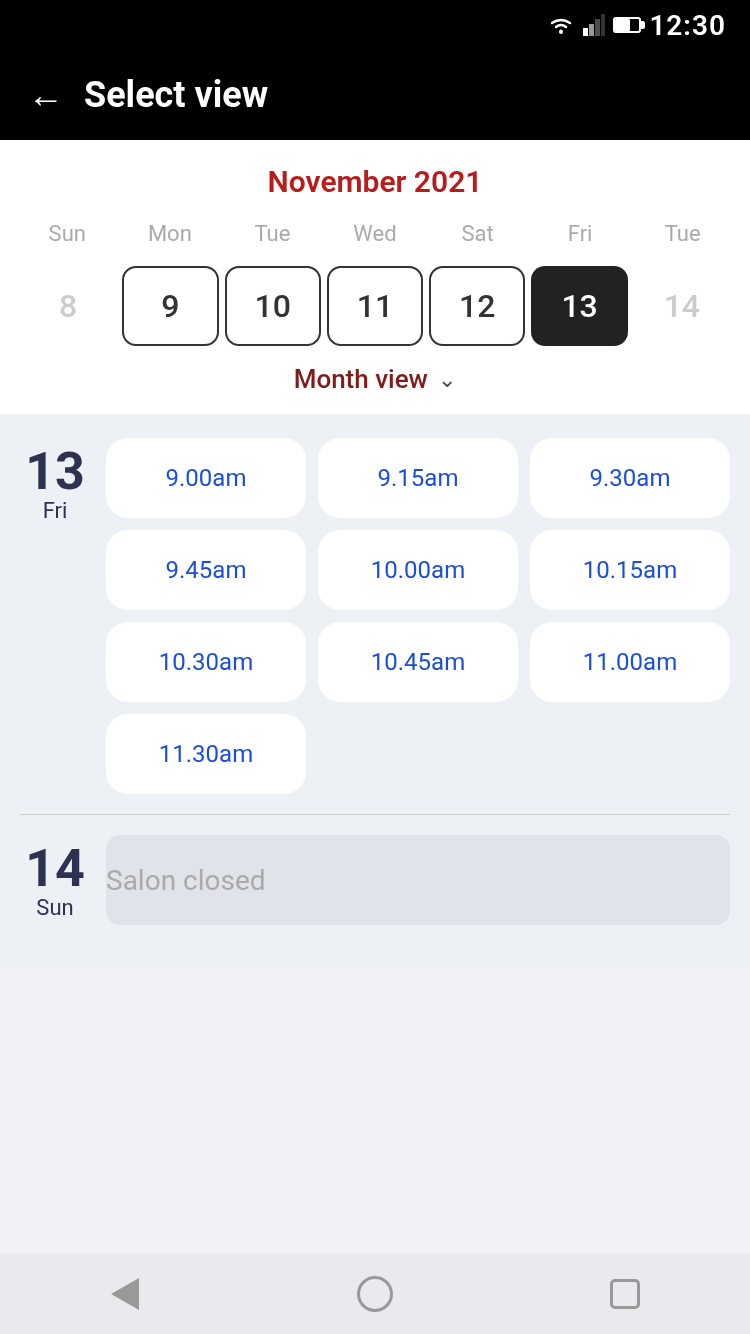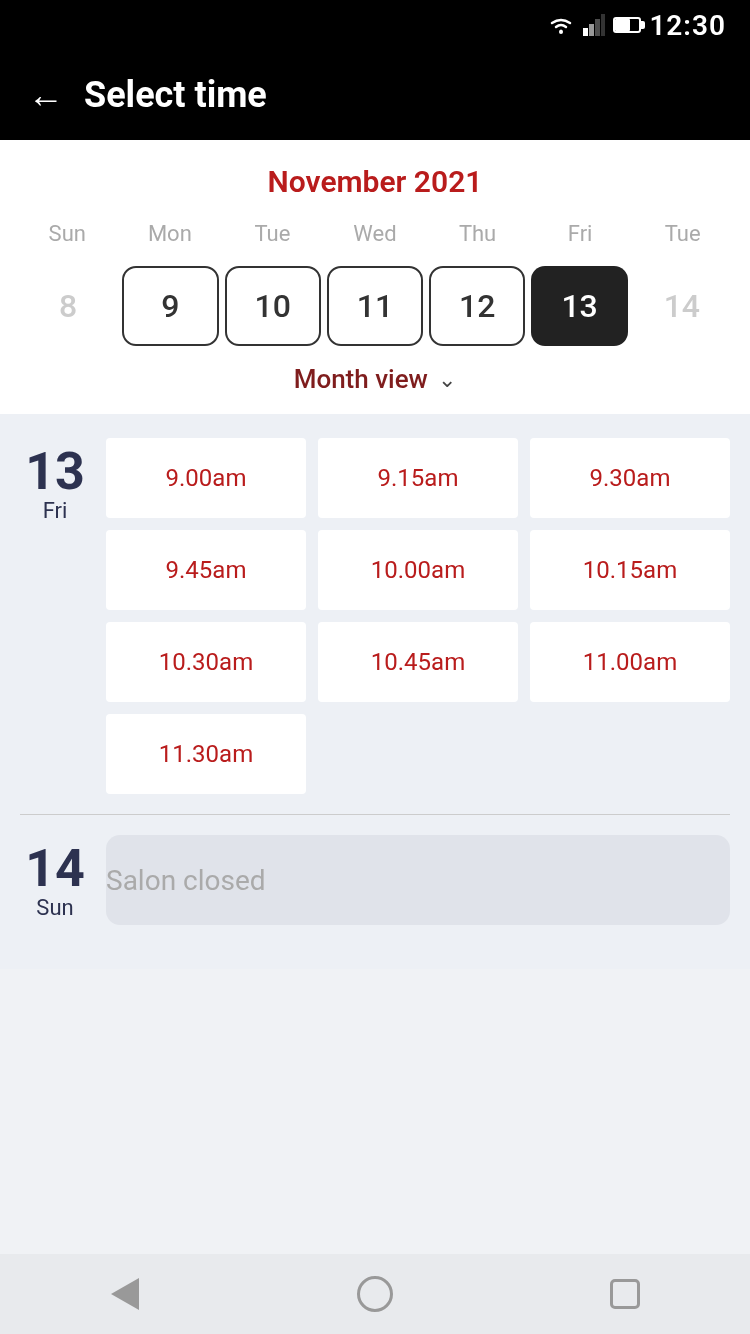--- a/index.html
+++ b/index.html
@@ -191,27 +191,27 @@
 
     .time-grid {
       flex: 1;
       display: grid;
       grid-template-columns: repeat(3, 1fr);
       gap: 12px;
     }
 
     .time-slot {
       background: #fff;
-      border-radius: 4px;
+      border-radius: 22px;
       height: 80px;
       display: flex;
       align-items: center;
       justify-content: center;
       font-size: 24px;
-      color: #b91c1c;
+      color: #1d4ed8;
       cursor: pointer;
       font-weight: 400;
     }
 
     .closed-block {
       background: #e0e3ea;
       border-radius: 14px;
       height: 90px;
       display: flex;
       align-items: center;
@@ -300,32 +300,32 @@
 
       <div class="status-icon-battery">
         <div class="battery-fill"></div>
       </div>
       <span class="status-time">12:30</span>
     </div>
   </div>
 
   <div class="header">
     <span class="back-arrow">←</span>
-    <span class="header-title">Select time</span>
+    <span class="header-title">Select view</span>
   </div>
 
   <div class="calendar-section">
     <div class="month-label">November 2021</div>
 
     <div class="weekday-row">
       <div class="weekday-cell">Sun</div>
       <div class="weekday-cell">Mon</div>
       <div class="weekday-cell">Tue</div>
       <div class="weekday-cell">Wed</div>
-      <div class="weekday-cell">Thu</div>
+      <div class="weekday-cell">Sat</div>
       <div class="weekday-cell">Fri</div>
       <div class="weekday-cell">Tue</div>
     </div>
 
     <div class="date-row">
       <div class="date-cell inactive">8</div>
       <div class="date-cell bordered">9</div>
       <div class="date-cell bordered">10</div>
       <div class="date-cell bordered">11</div>
       <div class="date-cell bordered">12</div>

